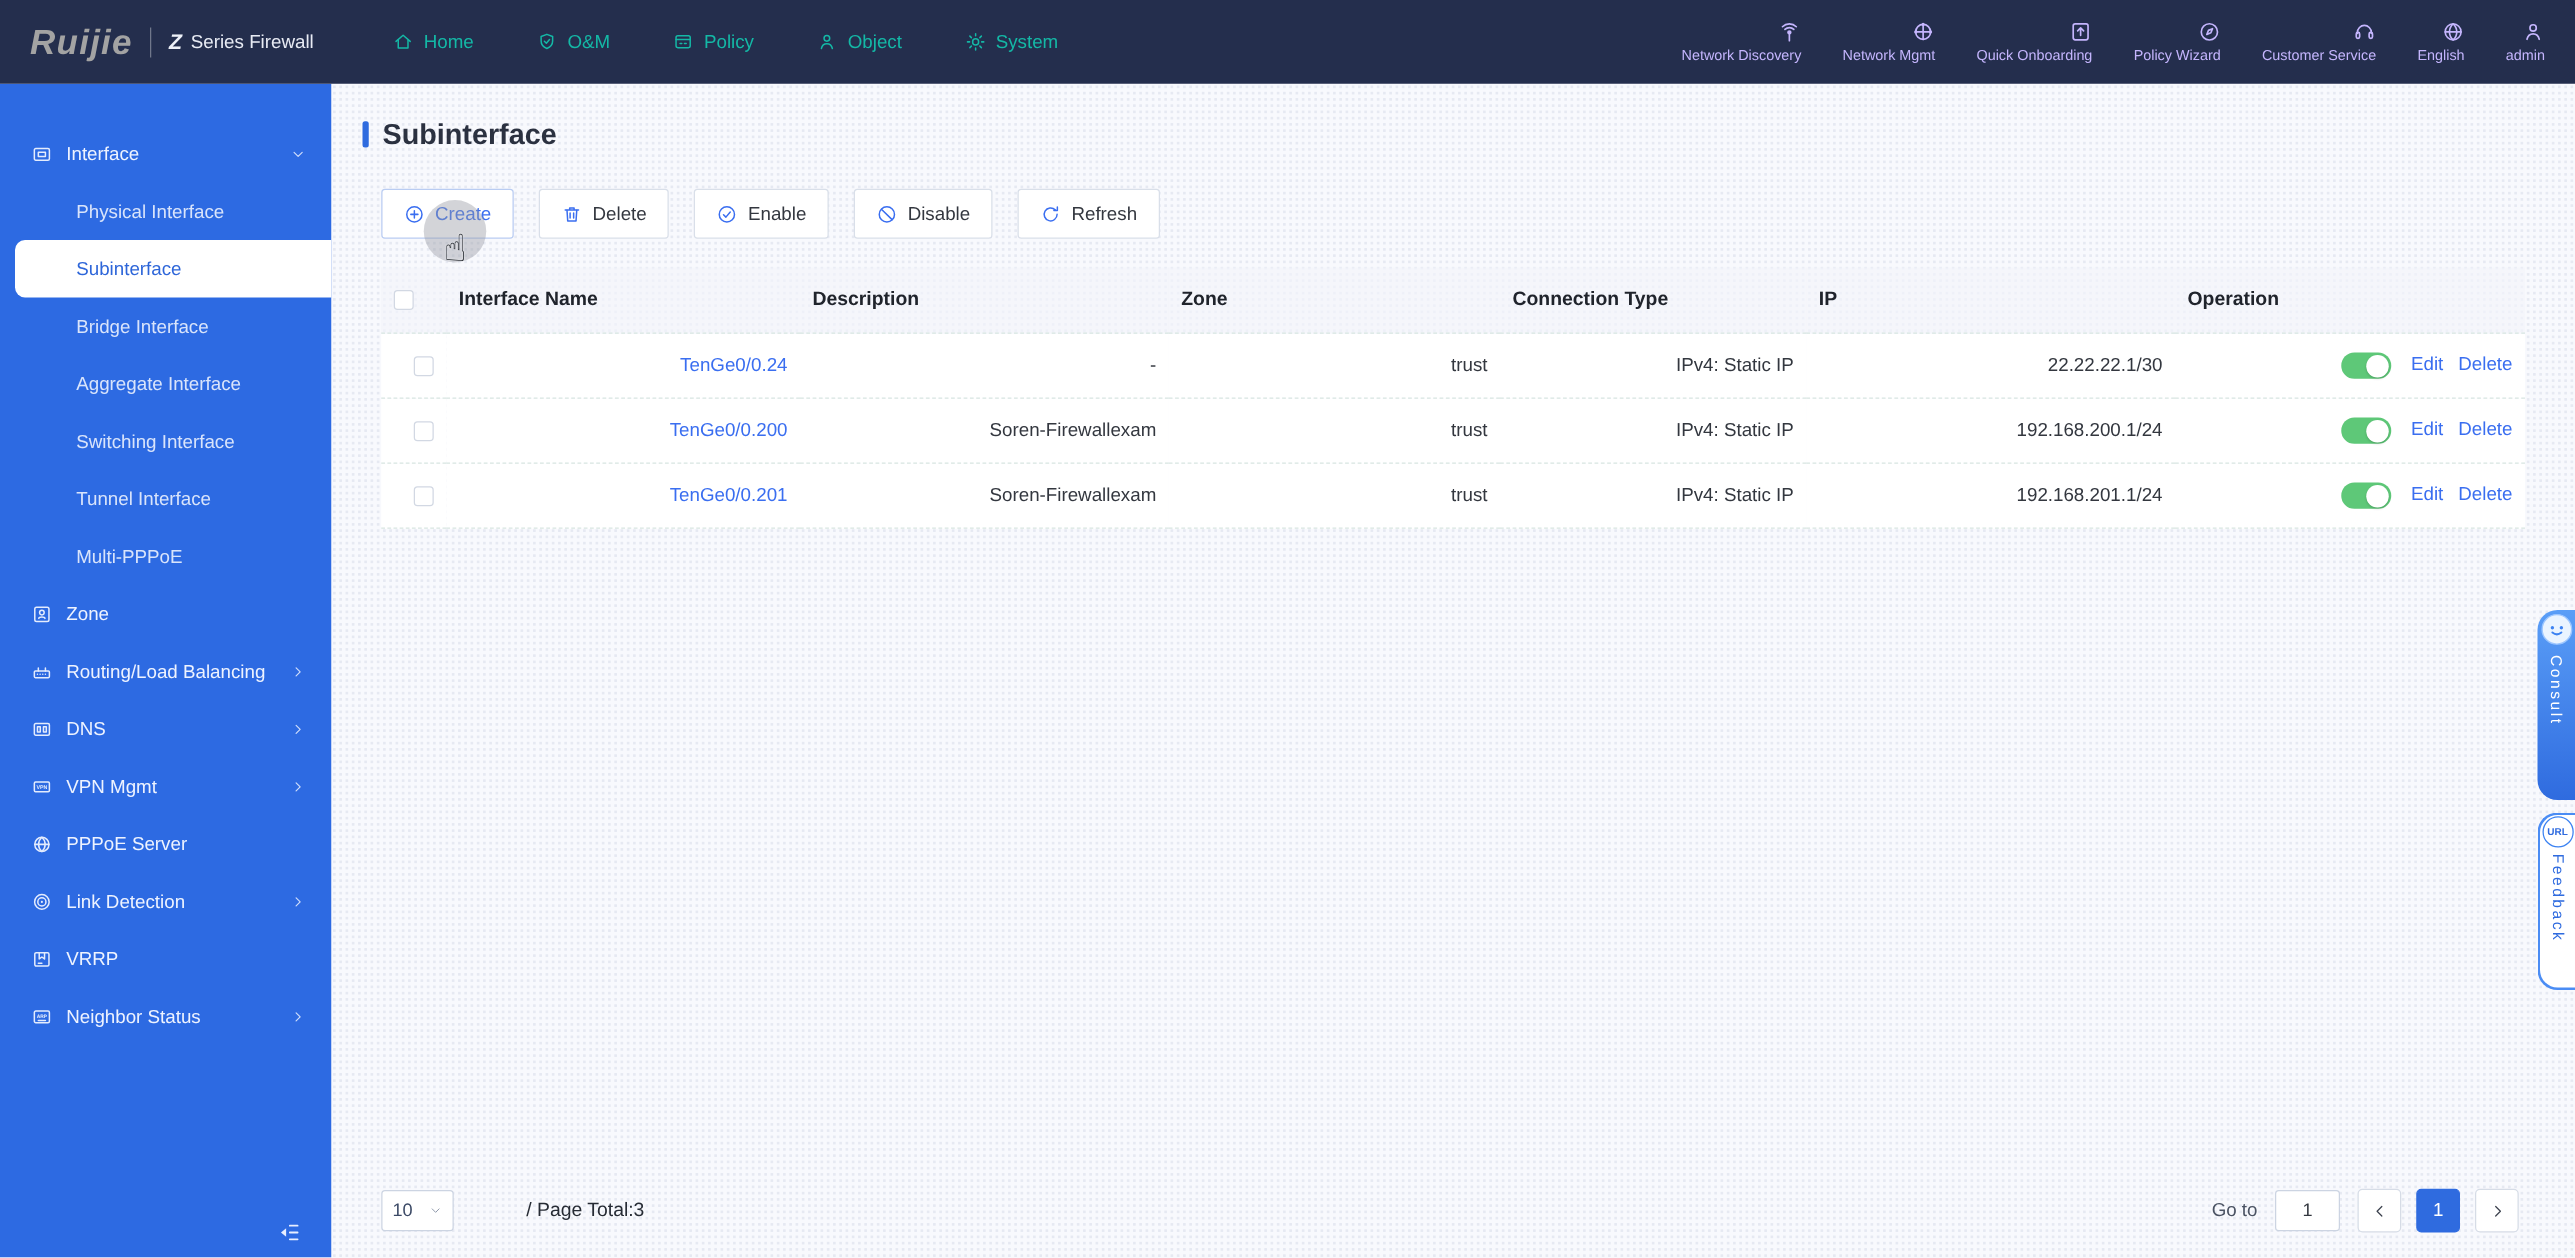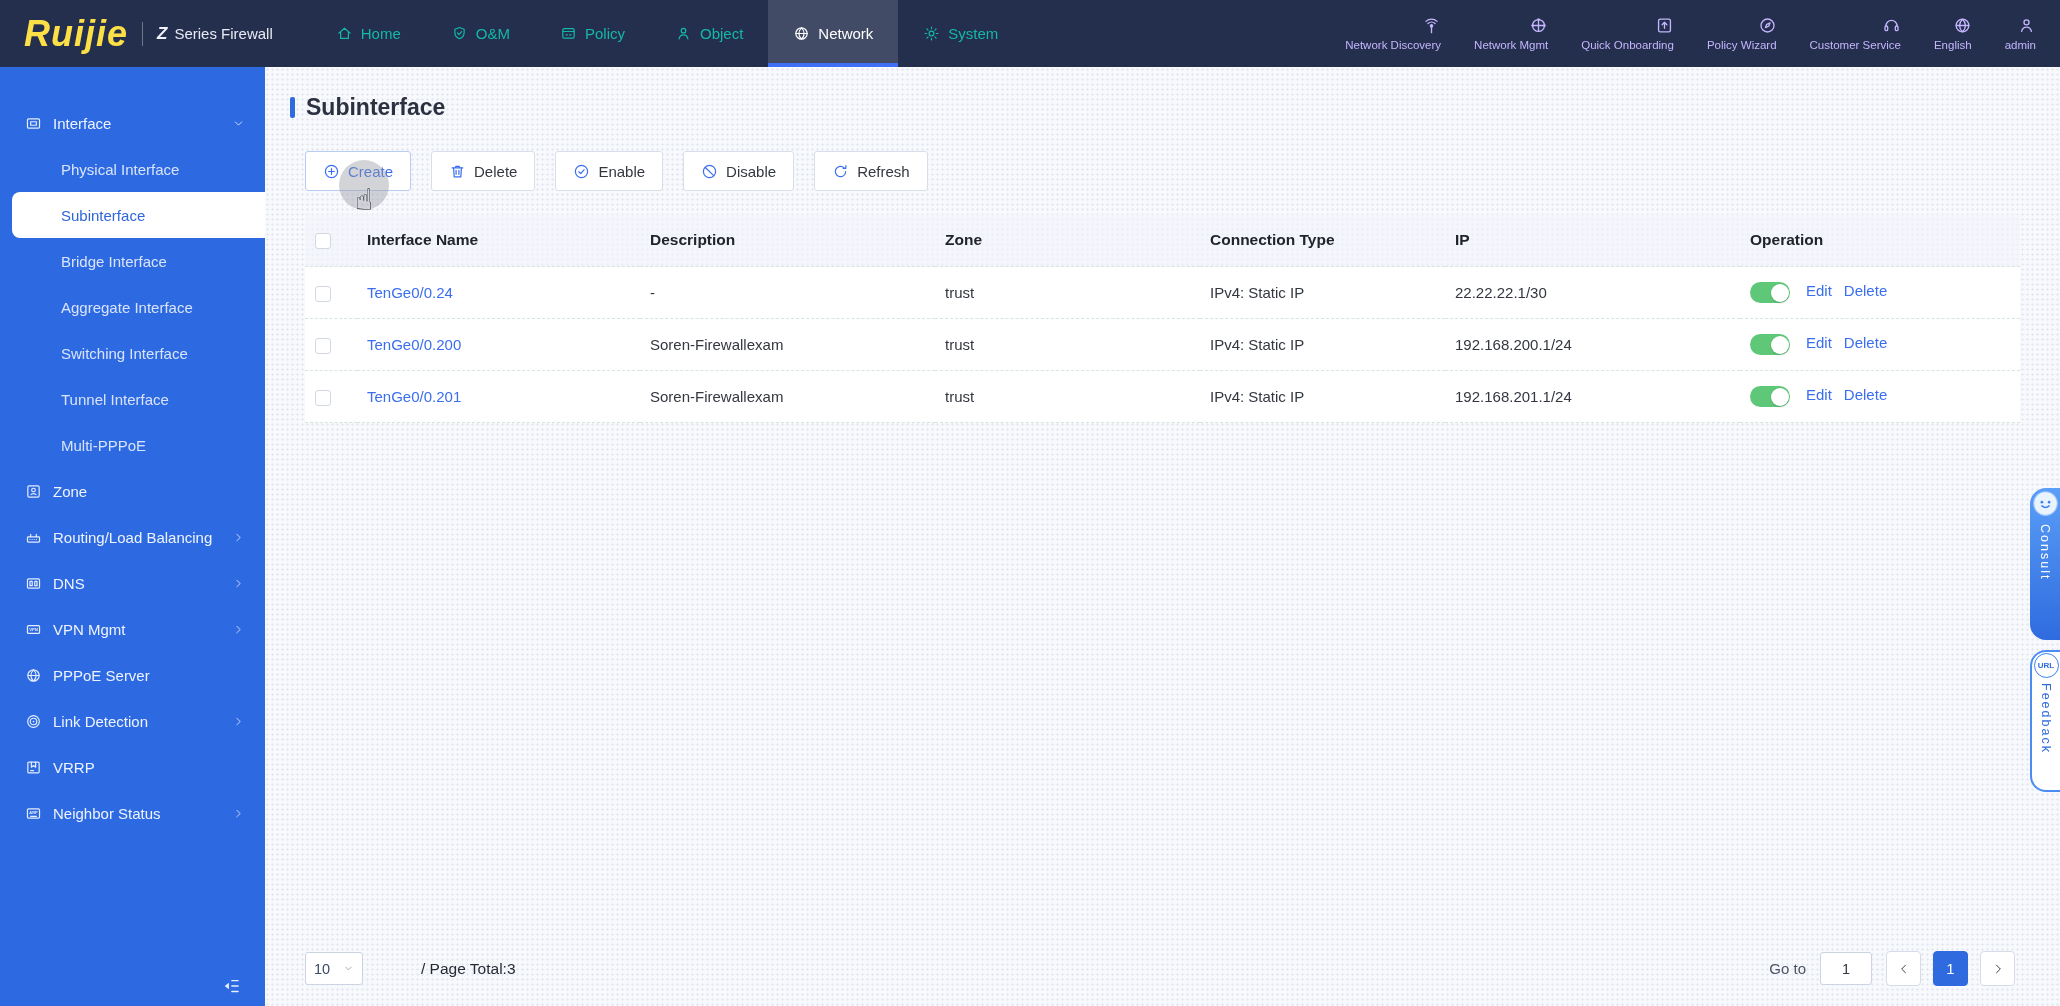--- a/index.html
+++ b/index.html
@@ -16,21 +16,21 @@
   }
 
   
   .topbar {
     position: absolute; top: 0; left: 0; right: 0; height: 67px;
     background: #242e4d; display: flex; align-items: stretch; z-index: 20;
     overflow: hidden;
   }
   .brand { display: flex; align-items: center; padding-left: 24px; flex: 0 0 auto; }
   .logo-text {
-    color: #fde047; font-size: 36px; font-weight: 800; font-style: italic;
+    color: #a3a3a3; font-size: 28px; font-weight: 800; font-style: italic;
     letter-spacing: 1px;
   }
   .brand-divider { width: 1px; height: 24px; background: rgba(255,255,255,.35); margin: 0 14px; }
   .z-mark { color: #eef1f8; font-size: 17px; font-weight: 800; font-style: italic; margin-right: 7px; }
   .product { color: #e8ebf4; font-size: 15px; }
   .main-nav { display: flex; align-items: stretch; margin-left: 38px; }
   .nav-tab {
     position: relative; display: flex; align-items: center; gap: 8px;
     padding: 0 25px; color: #14b8a6; font-size: 15px; cursor: pointer;
   }
@@ -93,20 +93,21 @@
   col.c-check { width: 52px; } col.c-name { width: 283px; } col.c-desc { width: 295px; }
   col.c-zone { width: 265px; } col.c-conn { width: 245px; } col.c-ip { width: 295px; }
   thead th {
     text-align: left; font-size: 15.5px; font-weight: bold; color: #20242c;
     padding: 17px 10px; background: rgba(242,245,250,.65);
     border-bottom: 1px dashed #d7e5e1;
   }
   tbody td {
     background: #fff; padding: 15px 10px; font-size: 15px; color: #33373f;
     border-bottom: 1px dashed #d7e5e1;
+    text-align: right;
   }
   .checkbox {
     display: inline-block; width: 16px; height: 16px; background: #fff;
     border: 1px solid #d2d8e3; border-radius: 3px; vertical-align: middle; cursor: pointer;
   }
   .link { color: #3a6ef0; text-decoration: none; cursor: pointer; }
   .op-cell { white-space: nowrap; }
   .toggle {
     display: inline-block; position: relative; width: 40px; height: 21px;
     border-radius: 11px; background: #5ec878; vertical-align: middle; cursor: pointer;
@@ -222,30 +223,20 @@
         <span>Policy</span>
       </div>
       <div class="nav-tab">
         <span class="icon">
           <svg viewBox="0 0 24 24" fill="none" stroke="currentColor" stroke-width="1.7" stroke-linecap="round" stroke-linejoin="round">
             <circle cx="12" cy="8" r="3.2"></circle>
             <path d="M5.8 19.5c.8-3.8 3.2-5.5 6.2-5.5s5.4 1.7 6.2 5.5"></path>
           </svg>
         </span>
         <span>Object</span>
-      </div>
-      <div class="nav-tab active">
-        <span class="icon">
-          <svg viewBox="0 0 24 24" fill="none" stroke="currentColor" stroke-width="1.7" stroke-linecap="round" stroke-linejoin="round">
-            <circle cx="12" cy="12" r="8"></circle>
-            <path d="M4 12h16"></path>
-            <path d="M12 4c2.4 2.2 3.7 5 3.7 8s-1.3 5.8-3.7 8c-2.4-2.2-3.7-5-3.7-8S9.6 6.2 12 4Z"></path>
-          </svg>
-        </span>
-        <span>Network</span>
       </div>
       <div class="nav-tab">
         <span class="icon">
           <svg viewBox="0 0 24 24" fill="none" stroke="currentColor" stroke-width="1.7" stroke-linecap="round" stroke-linejoin="round">
             <circle cx="12" cy="12" r="3.4"></circle>
             <path d="M12 2.8v2.4M12 18.8v2.4M2.8 12h2.4M18.8 12h2.4M5.5 5.5l1.7 1.7M16.8 16.8l1.7 1.7M18.5 5.5l-1.7 1.7M7.2 16.8l-1.7 1.7"></path>
           </svg>
         </span>
         <span>System</span>
       </div>

